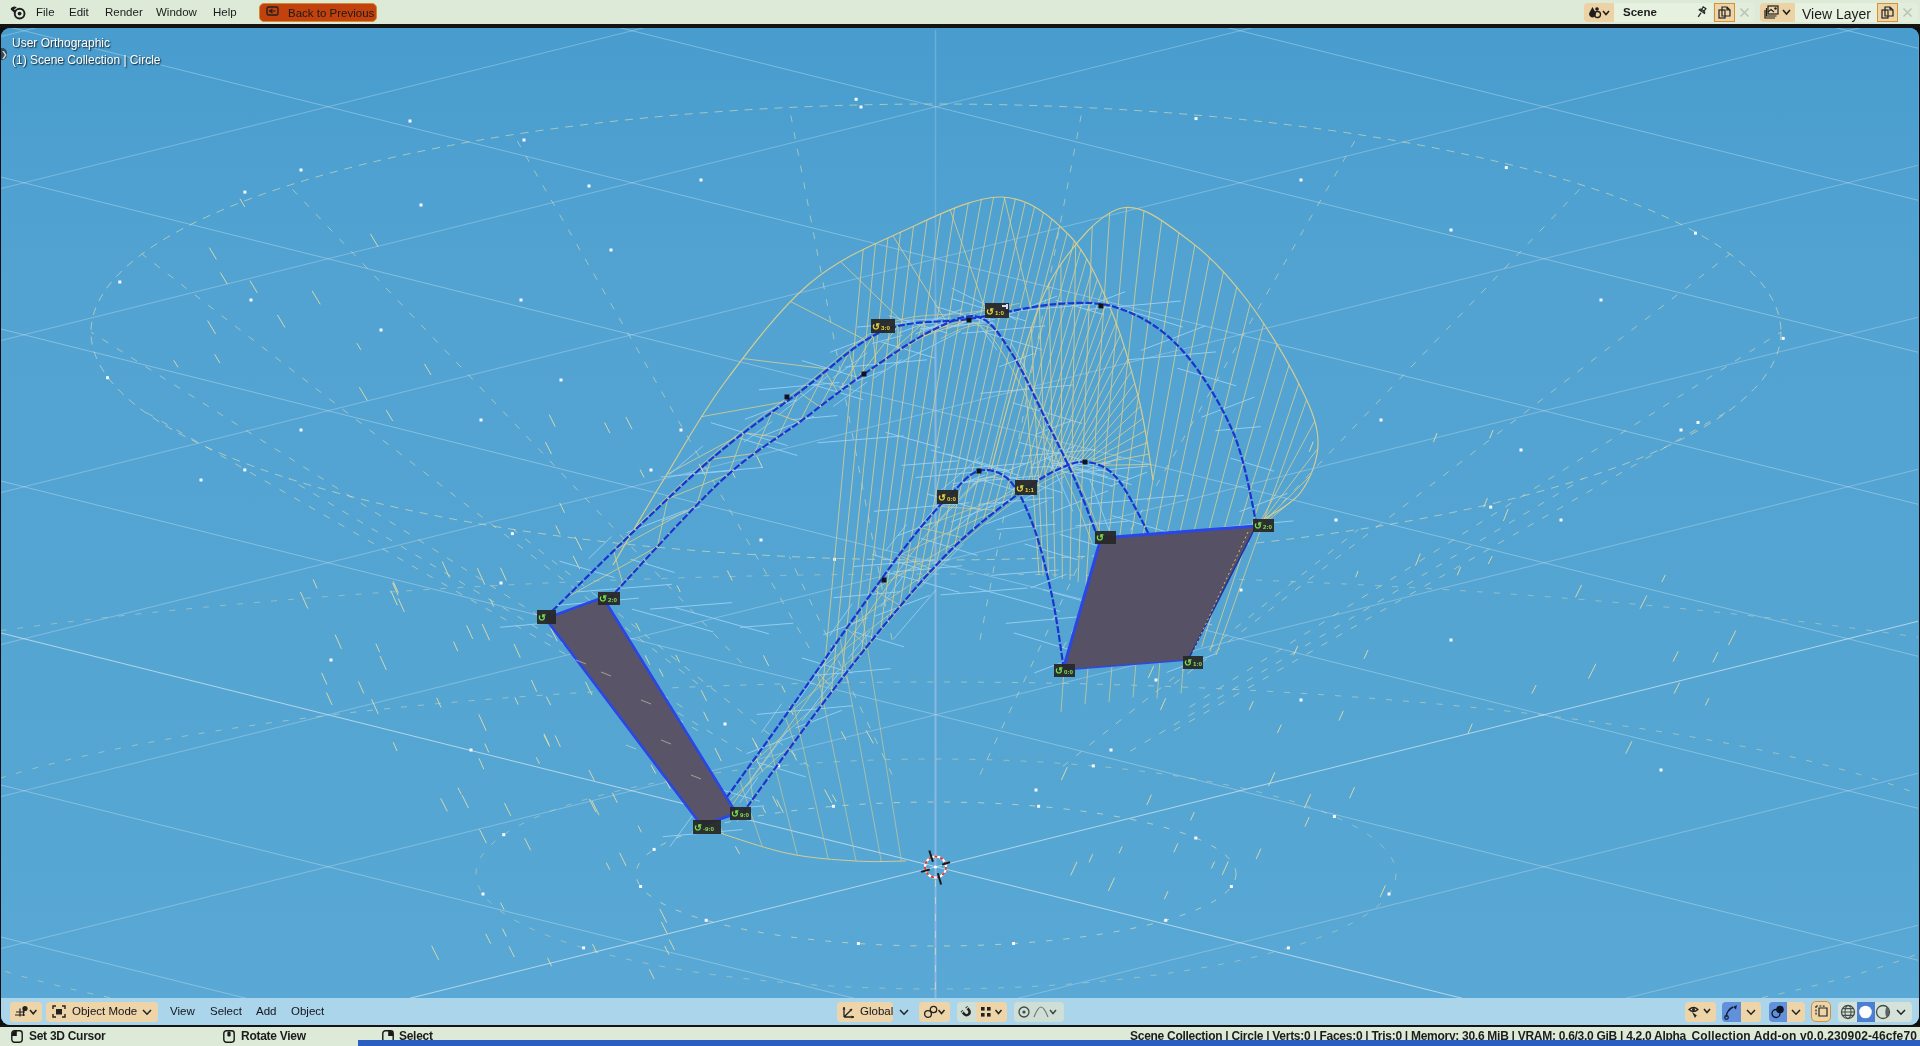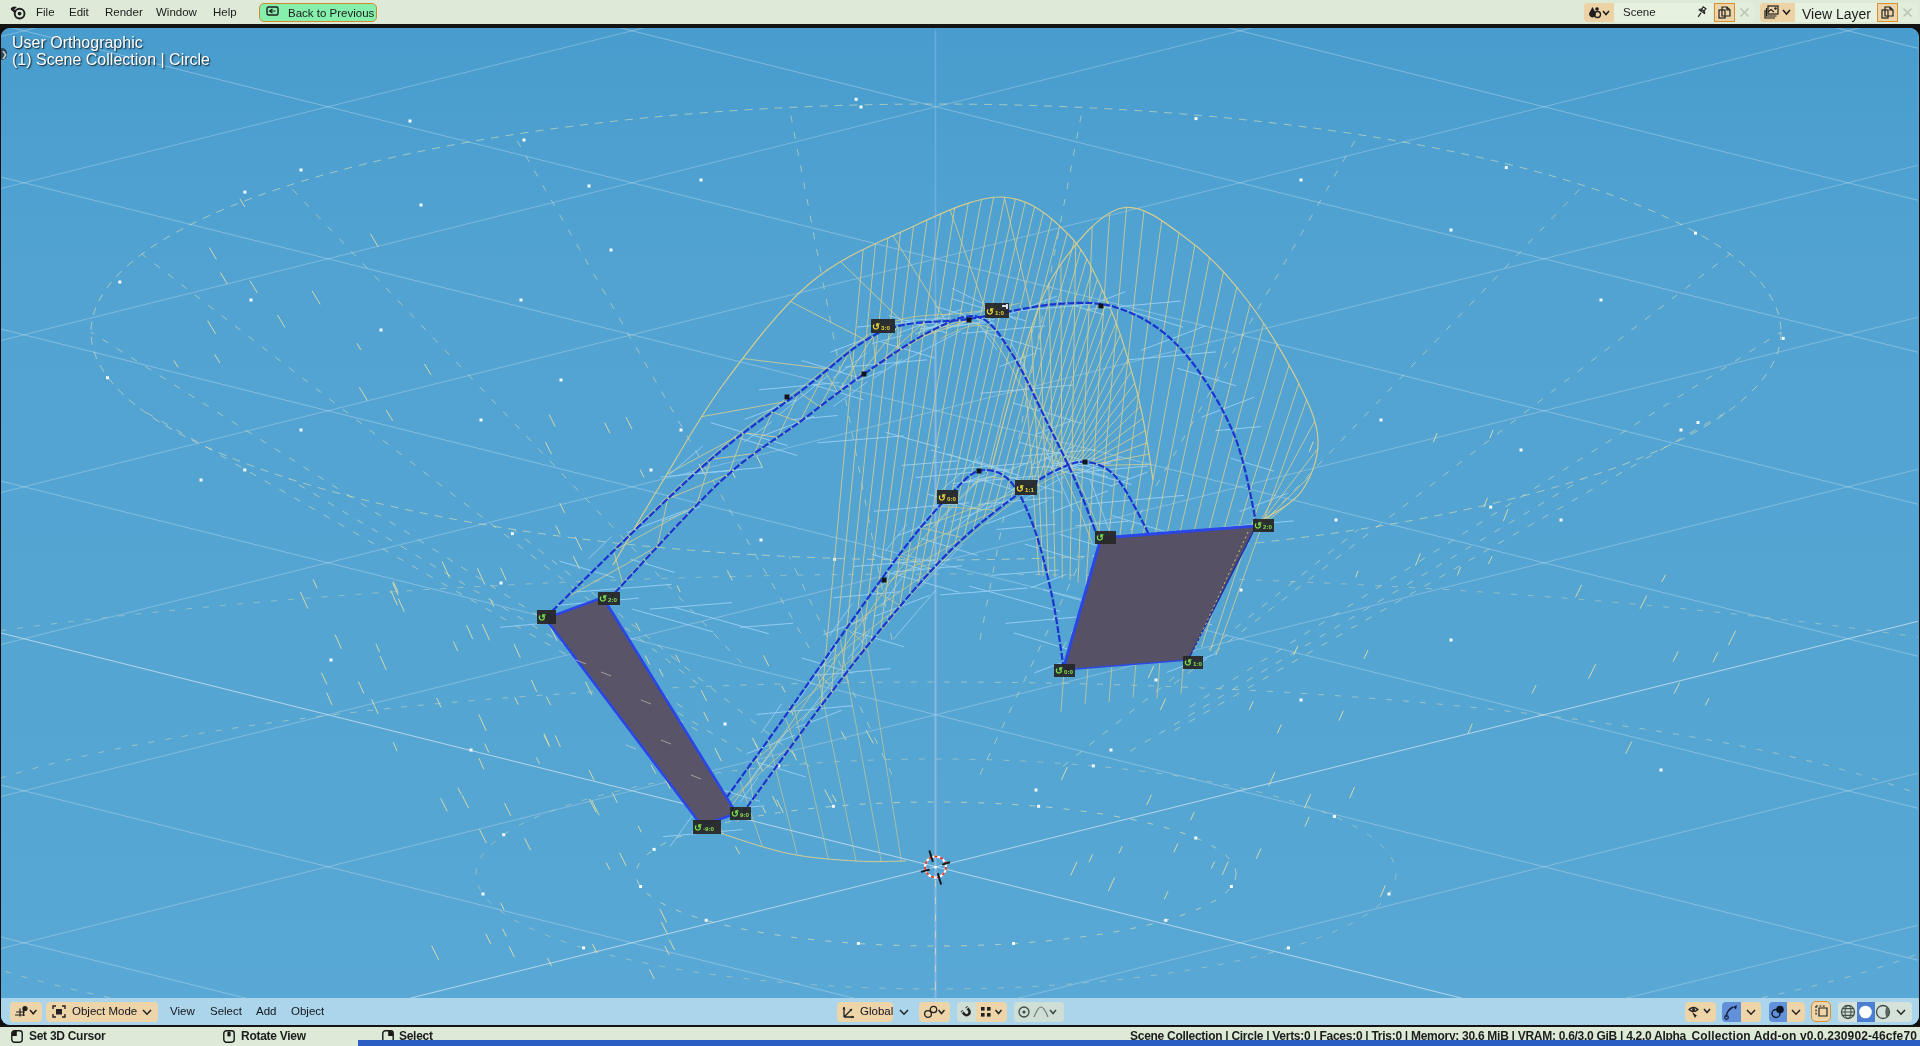--- a/index.html
+++ b/index.html
@@ -5,21 +5,21 @@
 * { margin:0; padding:0; box-sizing:border-box; }
 html,body { width:1920px; height:1046px; overflow:hidden; background:#0e0e0e;
   font-family:"Liberation Sans",sans-serif; }
 .abs { position:absolute; }
 #topbar { position:absolute; left:0; top:0; width:1920px; height:24px; background:#dcead7; }
 #topbar .menu { position:absolute; top:0; height:24px; line-height:24px; font-size:11.5px; color:#1b1b1b; }
 #darkline { position:absolute; left:0; top:24px; width:1920px; height:4px; background:#141414; }
 #viewport { position:absolute; left:1px; top:28px; width:1918px; height:997px;
   border-radius:9px; overflow:hidden; background:#55a6d7; }
 #scene { position:absolute; left:0; top:0; }
-#vptext { position:absolute; left:11px; top:7px; color:#fff; font-size:16px; font-weight:400;
+#vptext { position:absolute; left:11px; top:7px; color:#fff; font-size:12px; font-weight:400;
   text-shadow:1px 1.2px 1.5px rgba(0,0,0,0.85); line-height:16.5px; }
 #sidetab { position:absolute; left:0px; top:20px; width:6px; height:12px; background:rgba(40,46,52,0.75);
   border-radius:0 5px 5px 0; color:#cfd4d8; font-size:8px; line-height:14px; text-align:center; }
 #vheader { position:absolute; left:0; bottom:0; width:1918px; height:27px; background:#abd5ea; }
 .btn { position:absolute; height:20px; top:3.5px; background:#eed4a9; border-radius:4px; }
 .btn.pale { background:#cfdfd6; }
 .menu2 { position:absolute; top:0; height:21px; line-height:27px; font-size:11.5px; color:#14141c; }
 #statusbar { position:absolute; left:0; top:1027px; width:1920px; height:19px; background:#dcead7; }
 #statusline { position:absolute; left:0; top:1025px; width:1920px; height:2px; background:#141414; }
 .stxt { position:absolute; top:1029px; font-size:12px; font-weight:700; letter-spacing:-0.28px; color:#1c1c1c; }
@@ -34,38 +34,38 @@
     <circle cx="9.6" cy="8.6" r="4.9" fill="none" stroke="#1d1d1d" stroke-width="1.9"></circle>
     <circle cx="9.6" cy="8.6" r="1.9" fill="#1d1d1d"></circle>
     <path d="M0.6,3.4 Q3.4,0.4 6.8,2.2 L4.2,4.6 Q1.8,5.2 0.6,3.4 Z" fill="#1d1d1d"></path>
     <path d="M1.4,3.6 L5.6,7.4" stroke="#1d1d1d" stroke-width="2.2"></path>
   </svg>
   <div class="menu" style="left:36px">File</div>
   <div class="menu" style="left:69px">Edit</div>
   <div class="menu" style="left:105px">Render</div>
   <div class="menu" style="left:156px">Window</div>
   <div class="menu" style="left:213px">Help</div>
-  <div class="abs" style="left:259px;top:3px;width:118px;height:18.5px;background:#86efac;border:1.5px solid #cf8b2e;border-radius:5px;">
+  <div class="abs" style="left:259px;top:3px;width:118px;height:18.5px;background:#c2410c;border:1.5px solid #cf8b2e;border-radius:5px;">
     <svg class="abs" style="left:6px;top:2px" width="13" height="11" viewBox="0 0 13 11">
       <rect x="1" y="1" width="11" height="8" rx="1.5" fill="none" stroke="#212121" stroke-width="1.4"></rect>
       <path d="M6.5,3 L3.5,5 L6.5,7 M3.5,5 L9.5,5" stroke="#212121" stroke-width="1.2" fill="none"></path>
     </svg>
     <div class="abs" style="left:28px;top:1.5px;font-size:11.5px;color:#1b1b1b;line-height:15px;">Back to Previous</div>
   </div>
 
   <div class="abs" style="left:1584px;top:2.5px;width:30px;height:19px;background:#ecd2a4;border-radius:4px 0 0 4px;">
     <svg class="abs" style="left:4px;top:3px" width="22" height="13" viewBox="0 0 22 13">
       <path d="M4.5,1 L7.5,6.5 A3.4,3.4 0 1 1 1.5,6.5 Z" fill="#1d1d1d"></path>
       <circle cx="9" cy="3" r="1.8" fill="#1d1d1d"></circle>
       <circle cx="9.5" cy="8.5" r="3" fill="none" stroke="#1d1d1d" stroke-width="1.3"></circle>
       <path d="M15,5 l3,3.6 l3,-3.6" stroke="#1d1d1d" stroke-width="1.5" fill="none"></path>
     </svg>
   </div>
   <div class="abs" style="left:1614px;top:2.5px;width:99px;height:19px;background:#e7f1e0;">
-    <div class="abs" style="left:9px;top:3px;font-size:11.5px;color:#1b1b1b;">Scene</div>
+    <div class="abs" style="left:9px;top:3px;font-size:11.5px;color:#1b1b1b;font-weight:bold;">Scene</div>
     <svg class="abs" style="left:80px;top:2px" width="15" height="15" viewBox="0 0 15 15">
       <g transform="rotate(35 7 7)">
         <path d="M5.2,1.5 h4.6 M6,1.5 v4.5 M9,1.5 v4.5 M4.2,6.2 a3,1.6 0 0 1 6.6,0 Z" fill="none" stroke="#2a2a2a" stroke-width="1.2"></path>
         <path d="M7.5,7.8 v4.8" stroke="#2a2a2a" stroke-width="1.3"></path>
       </g>
     </svg>
   </div>
   <div class="abs" style="left:1713.5px;top:2.5px;width:21px;height:19px;background:#eed4a9;border:1.5px solid #d9902f;">
     <svg class="abs" style="left:3px;top:2.5px" width="13" height="13" viewBox="0 0 13 13">
       <path d="M4,3 L4,1 L9,1 L12,4 L12,10 L4,10 Z M9,1 L9,4 L12,4" fill="none" stroke="#222" stroke-width="1.2"></path>

